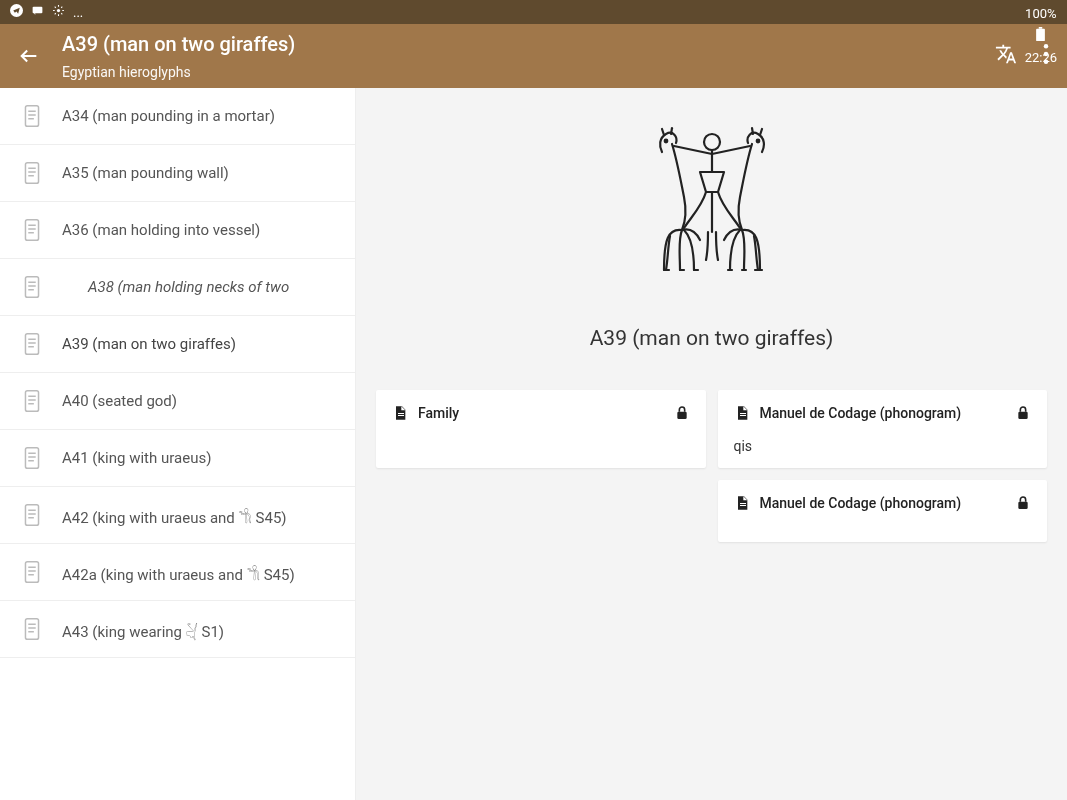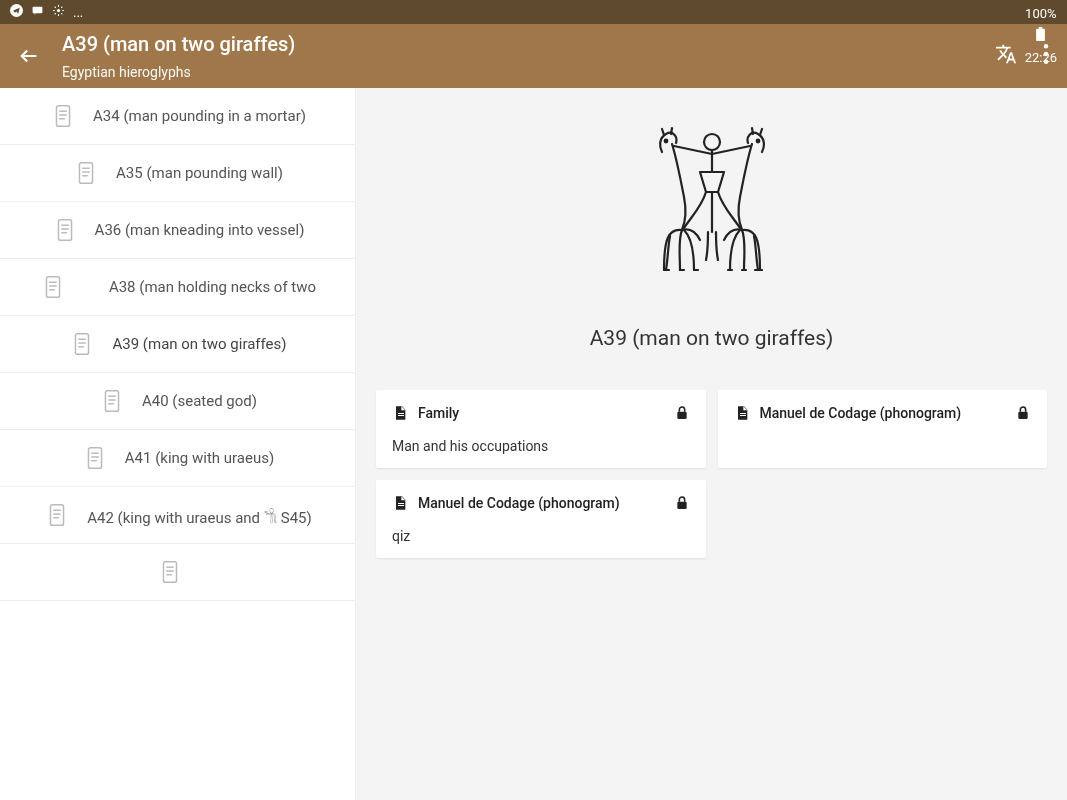--- a/index.html
+++ b/index.html
@@ -58,23 +58,22 @@
   }
   .list-item {
     display: flex;
     align-items: center;
     padding: 0 18px;
     height: 57px;
     border-bottom: 1px solid #eee;
     cursor: pointer;
     color: #555;
     font-size: 15px;
-    justify-content: center;
-  }
-  .list-item.indented .label { padding-left: 26px; }
+  }
+  .list-item.indented .label { padding-left: 26px; font-style: italic; }
   .list-item .glyph {
     width: 28px;
     height: 28px;
     margin-right: 16px;
     display: flex;
     align-items: center;
     justify-content: center;
     color: #999;
     flex-shrink: 0;
   }
@@ -97,21 +96,21 @@
     color: #333;
     margin-top: 30px;
     margin-bottom: 40px;
     font-weight: 400;
   }
   .cards {
     display: flex;
     flex-wrap: wrap;
     gap: 12px;
     width: 100%;
-    justify-content: flex-start;
+    justify-content: flex-end;
   }
   .card {
     background: #fff;
     border-radius: 2px;
     box-shadow: 0 1px 2px rgba(0,0,0,0.08);
     width: calc(50% - 6px);
     padding: 14px 16px;
   }
   .card-header {
     display: flex;
@@ -237,21 +236,21 @@
         </span>
         <span class="label">A35 (man pounding wall)</span>
       </div>
       <div class="list-item">
         <span class="glyph">
           <svg viewBox="0 0 24 30" fill="none" stroke="#bbb" stroke-width="1.6">
             <rect x="5" y="4" width="14" height="22" rx="2"></rect>
             <path d="M8 10h8M8 14h8M8 18h6"></path>
           </svg>
         </span>
-        <span class="label">A36 (man kneading into vessel)</span>
+        <span class="label">A36 (man holding into vessel)</span>
       </div>
       <div class="list-item indented">
         <span class="glyph">
           <svg viewBox="0 0 24 30" fill="none" stroke="#bbb" stroke-width="1.6">
             <rect x="5" y="4" width="14" height="22" rx="2"></rect>
             <path d="M8 10h8M8 14h8M8 18h6"></path>
           </svg>
         </span>
         <span class="label">A38 (man holding necks of two</span>
       </div>
@@ -291,20 +290,30 @@
         </span>
         <span class="label">A42 (king with uraeus and 𓌌 S45)</span>
       </div>
       <div class="list-item">
         <span class="glyph">
           <svg viewBox="0 0 24 30" fill="none" stroke="#bbb" stroke-width="1.6">
             <rect x="5" y="4" width="14" height="22" rx="2"></rect>
             <path d="M8 10h8M8 14h8M8 18h6"></path>
           </svg>
         </span>
+        <span class="label">A42a (king with uraeus and 𓌌 S45)</span>
+      </div>
+      <div class="list-item">
+        <span class="glyph">
+          <svg viewBox="0 0 24 30" fill="none" stroke="#bbb" stroke-width="1.6">
+            <rect x="5" y="4" width="14" height="22" rx="2"></rect>
+            <path d="M8 10h8M8 14h8M8 18h6"></path>
+          </svg>
+        </span>
+        <span class="label">A43 (king wearing 𓋔 S1)</span>
       </div>
     </div>
   <div class="main">
     <div class="hero">
       <svg width="180" height="160" viewBox="0 0 180 160" fill="none" stroke="#222" stroke-width="2.2" stroke-linecap="round" stroke-linejoin="round">
 
         <path d="M40 30 c-3 -6 -3 -14 4 -18 c7 -4 12 3 10 9"></path>
         <circle cx="44" cy="19" r="1.3" fill="#222"></circle>
         <line x1="42" y1="13" x2="40" y2="7"></line>
         <line x1="49" y1="12" x2="50" y2="6"></line>
@@ -355,21 +364,20 @@
               </span>
               <span>Family</span>
             </span>
             <span class="lock-icon">
               <svg viewBox="0 0 24 24" fill="#222">
                 <rect x="5" y="10" width="14" height="11" rx="2"></rect>
                 <path d="M8 10 V7 a4 4 0 0 1 8 0 v3" fill="none" stroke="#222" stroke-width="2.4"></path>
               </svg>
             </span>
           </div>
-          <div class="card-body">Man and his occupations</div>
         </div>
         <div class="card">
           <div class="card-header">
             <span class="left">
               <span class="doc-icon">
                 <svg viewBox="0 0 24 24" fill="#222">
                   <path d="M6 2h9l5 5v15H6z"></path>
                   <path d="M14 2v6h6" fill="#fff"></path>
                   <rect x="9" y="12" width="9" height="1.5" fill="#fff"></rect>
                   <rect x="9" y="15" width="9" height="1.5" fill="#fff"></rect>
@@ -377,20 +385,21 @@
               </span>
               <span>Manuel de Codage (phonogram)</span>
             </span>
             <span class="lock-icon">
               <svg viewBox="0 0 24 24" fill="#222">
                 <rect x="5" y="10" width="14" height="11" rx="2"></rect>
                 <path d="M8 10 V7 a4 4 0 0 1 8 0 v3" fill="none" stroke="#222" stroke-width="2.4"></path>
               </svg>
             </span>
           </div>
+          <div class="card-body">qis</div>
         </div>
         <div class="card">
           <div class="card-header">
             <span class="left">
               <span class="doc-icon">
                 <svg viewBox="0 0 24 24" fill="#222">
                   <path d="M6 2h9l5 5v15H6z"></path>
                   <path d="M14 2v6h6" fill="#fff"></path>
                   <rect x="9" y="12" width="9" height="1.5" fill="#fff"></rect>
                   <rect x="9" y="15" width="9" height="1.5" fill="#fff"></rect>
@@ -398,17 +407,16 @@
               </span>
               <span>Manuel de Codage (phonogram)</span>
             </span>
             <span class="lock-icon">
               <svg viewBox="0 0 24 24" fill="#222">
                 <rect x="5" y="10" width="14" height="11" rx="2"></rect>
                 <path d="M8 10 V7 a4 4 0 0 1 8 0 v3" fill="none" stroke="#222" stroke-width="2.4"></path>
               </svg>
             </span>
           </div>
-          <div class="card-body">qiz</div>
         </div>
       </div>
   </div>
 </div>
 
 </body></html>

